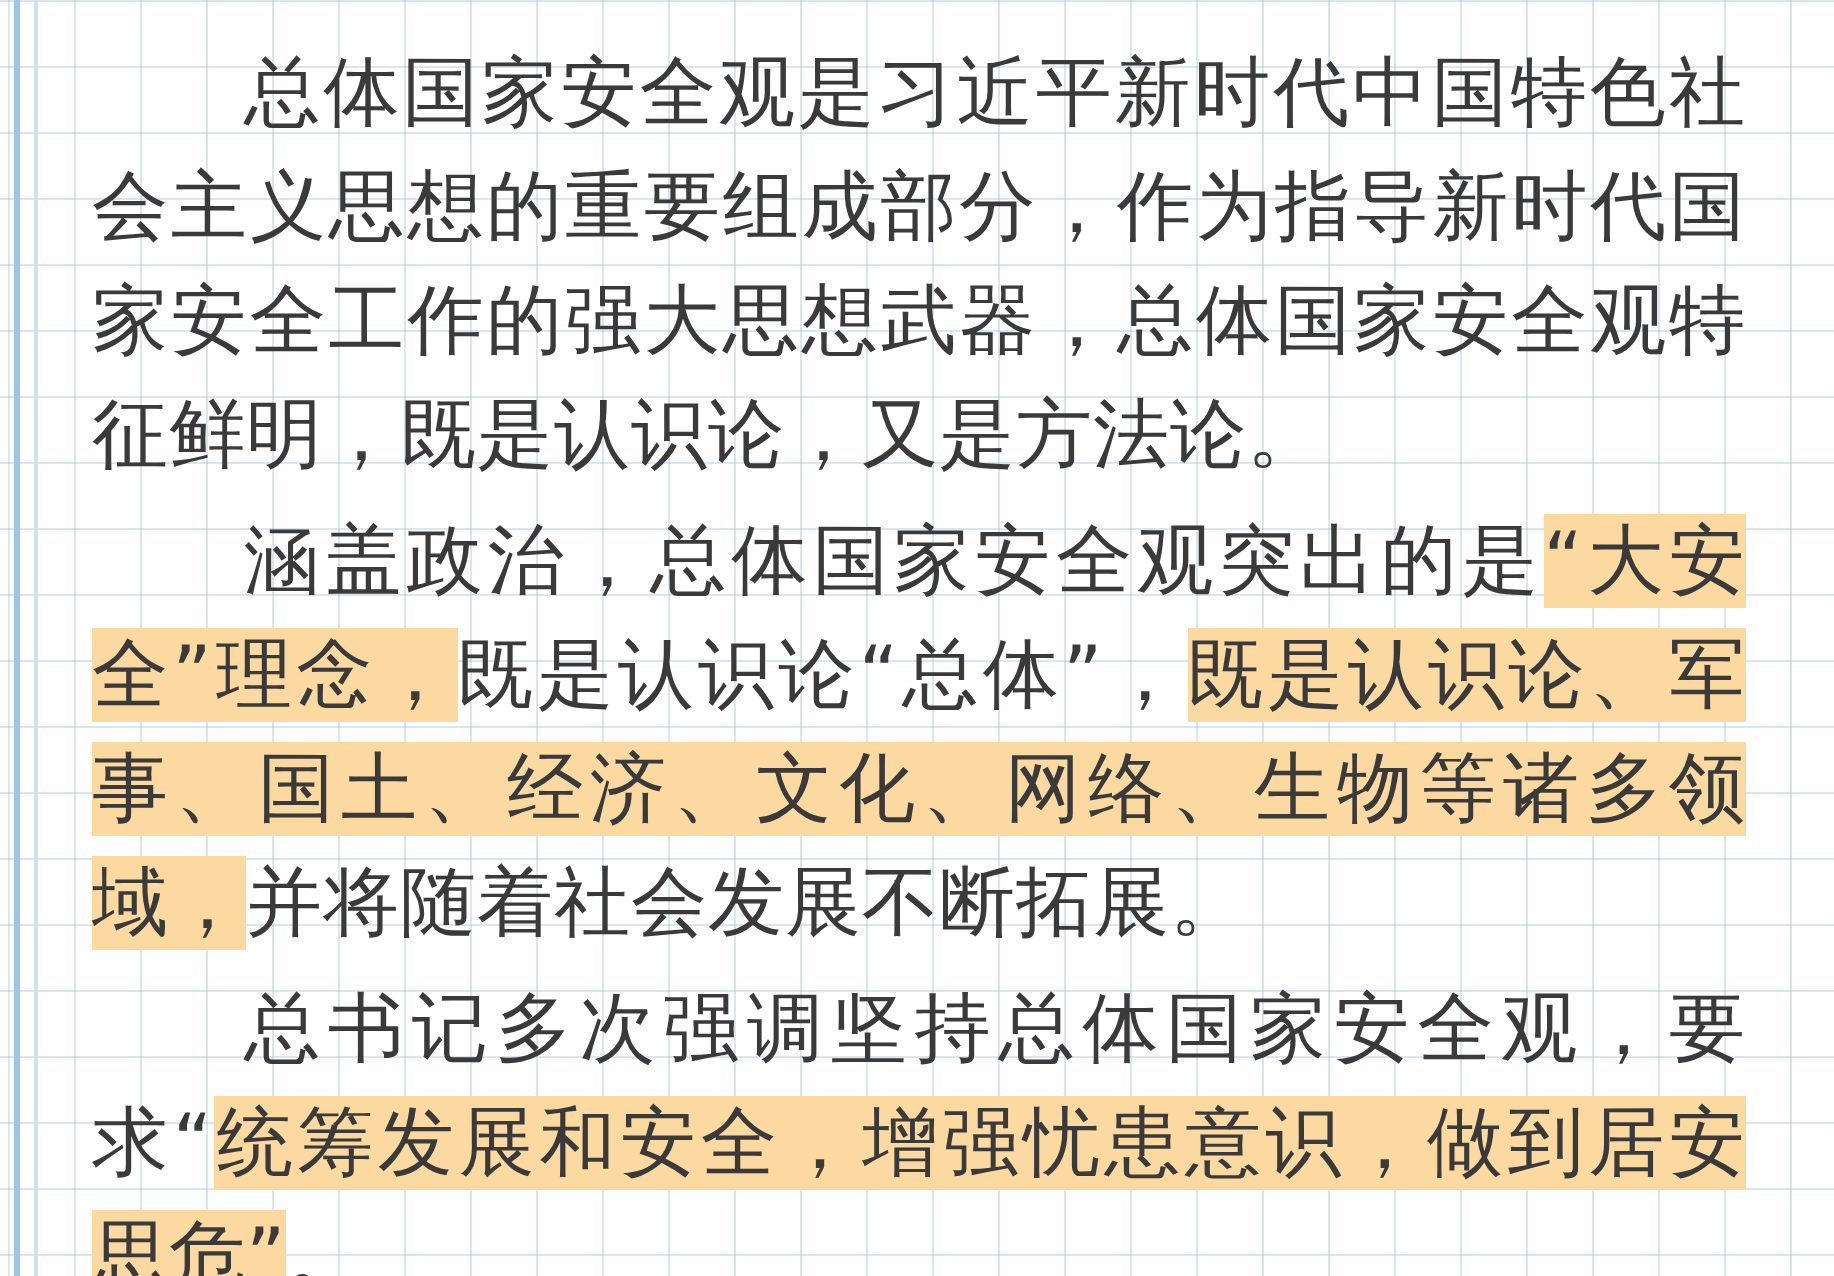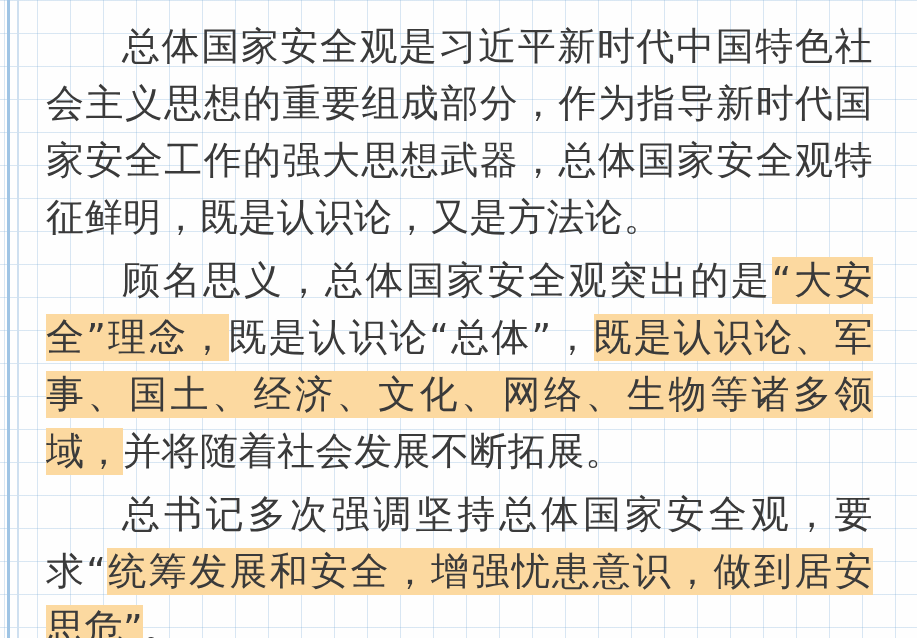--- a/index.html
+++ b/index.html
@@ -75,16 +75,16 @@
 </head>
 <body>
 
 <div class="page">
   <div class="grid-layer"></div>
   <div class="margin-rule-outer"></div>
   <div class="margin-rule-inner"></div>
 
   <div class="content">
     <p class="para"><span>总体国家安全观是习近平新时代中国特色社会主义思想的重要组成部分，作为指导新时代国家安全工作的强大思想武器，总体国家安全观特征鲜明，既是认识论，又是方法论。</span></p>
-    <p class="para"><span>顾名思义，总体国家安全观突出的是</span><span class="hl">“大安全”理念，</span><span>既是认识论“总体”，</span><span class="hl">既是认识论、军事、国土、经济、文化、网络、生物等诸多领域，</span><span>并将随着社会发展不断拓展。</span></p>
+    <p class="para"><span>涵盖政治，总体国家安全观突出的是</span><span class="hl">“大安全”理念，</span><span>既是认识论“总体”，</span><span class="hl">既是认识论、军事、国土、经济、文化、网络、生物等诸多领域，</span><span>并将随着社会发展不断拓展。</span></p>
     <p class="para"><span>总书记多次强调坚持总体国家安全观，要求“</span><span class="hl">统筹发展和安全，增强忧患意识，做到居安思危”</span><span>。</span></p>
   </div>
 </div>
 
 </body></html>

